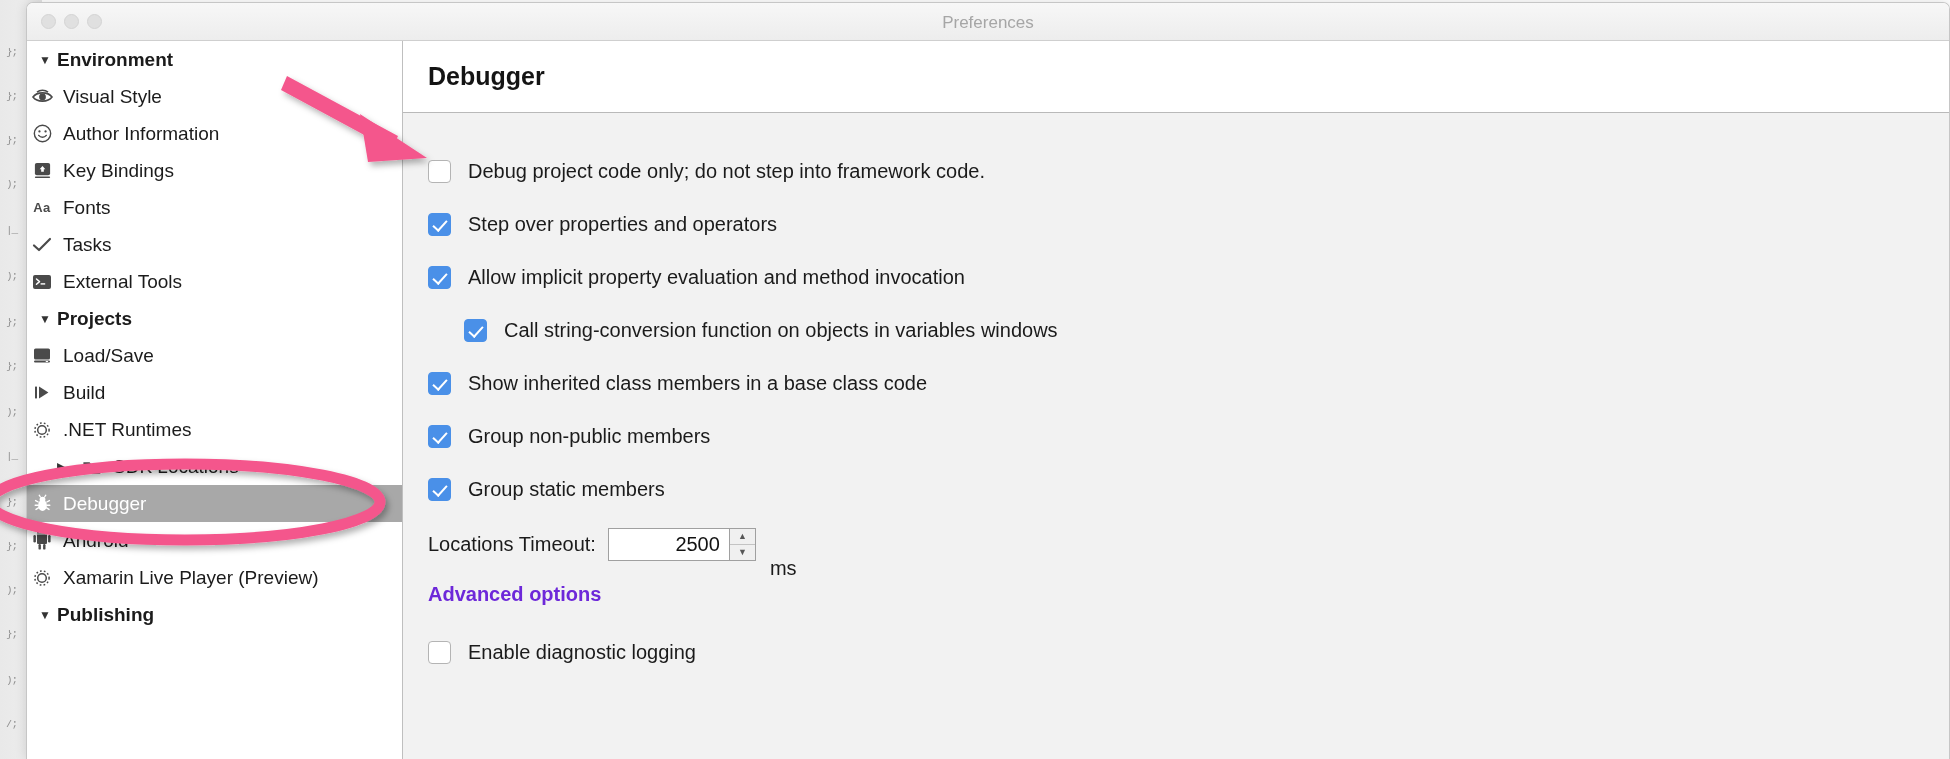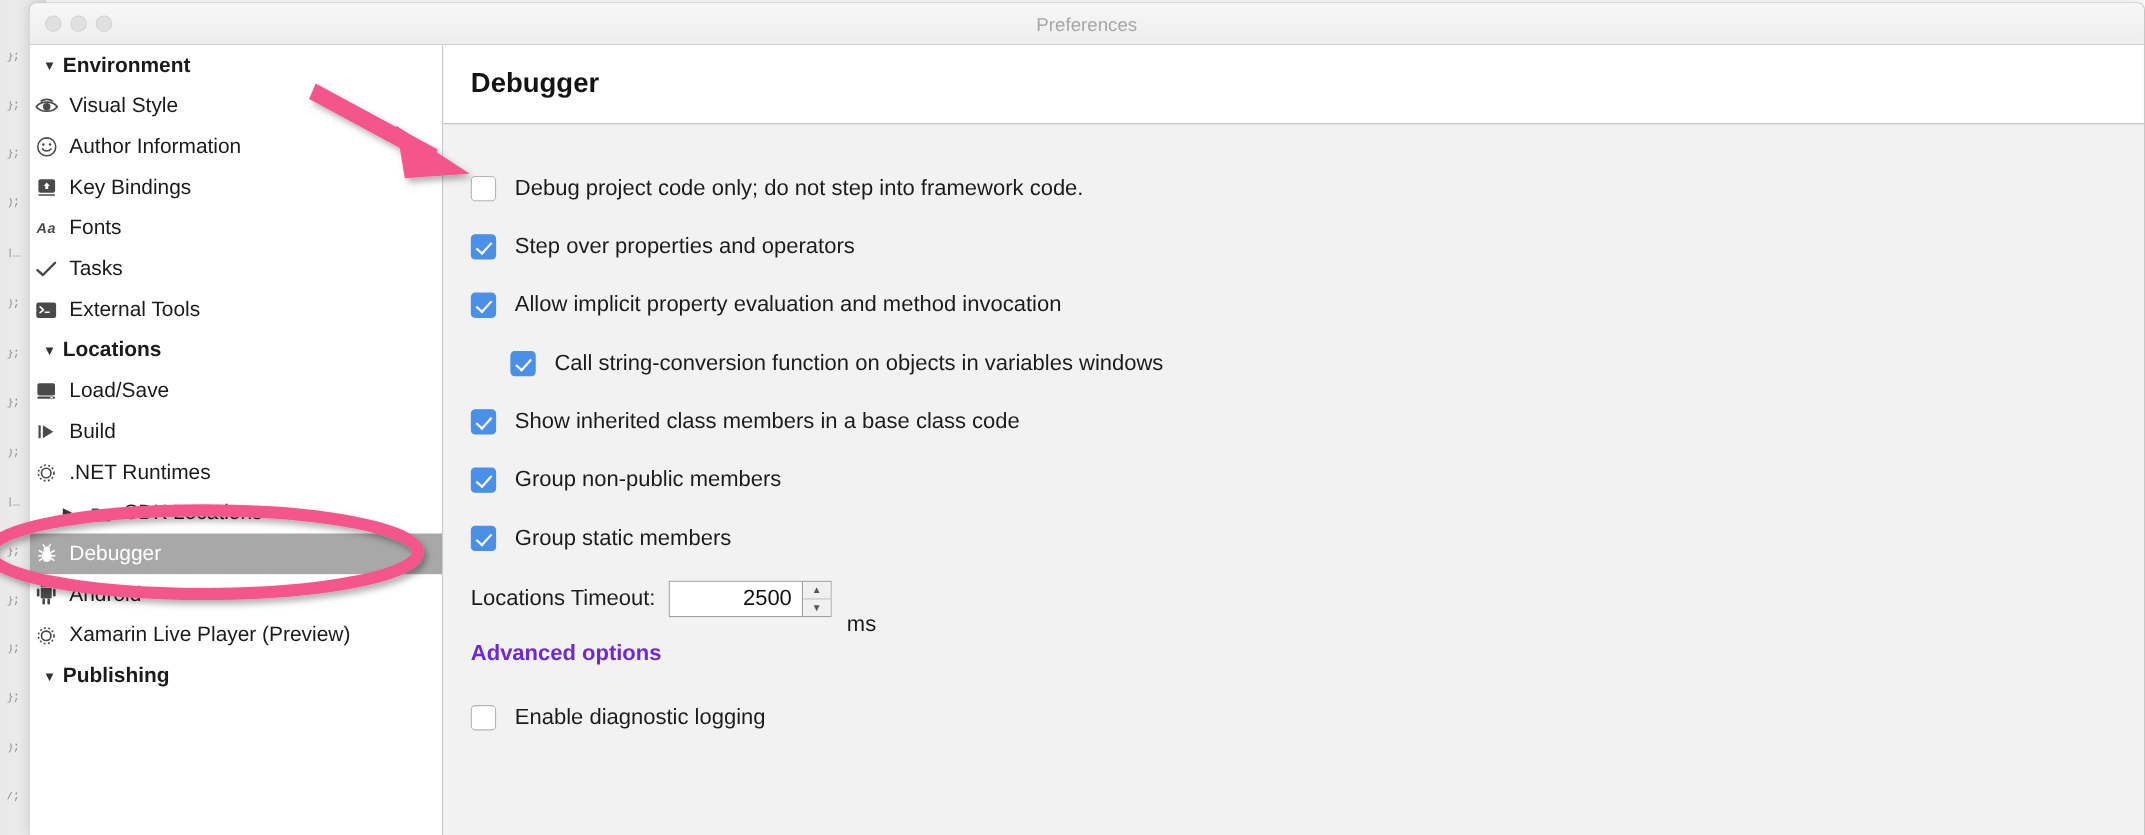--- a/index.html
+++ b/index.html
@@ -155,21 +155,20 @@
     background: #a8a8a8;
     color: #ffffff;
   }
   .sb-item.selected .ico { color: #ffffff; }
 
   .aa {
     font-size: 13px;
     font-weight: bold;
     color: #6d6d6d;
     letter-spacing: .5px;
-    font-style: italic;
   }
 
   
   #main {
     flex: 1;
     background: #f2f2f2;
     position: relative;
     overflow: hidden;
   }
   #main-header {
@@ -393,21 +392,21 @@
                 <rect x="1" y="1" width="18" height="14" rx="2" fill="#4a4a4a"></rect>
                 <path d="M4.5 5 L7.5 7.6 L4.5 10.2" fill="none" stroke="#ffffff" stroke-width="1.5" stroke-linecap="round" stroke-linejoin="round"></path>
                 <rect x="8.6" y="9.2" width="4.6" height="1.4" fill="#ffffff"></rect>
               </svg>
           </span>
           <span class="lbl">External Tools</span>
         </div>
 
         <div class="sb-group">
           <span class="tri">▼</span>
-          <span>Locations</span>
+          <span>Projects</span>
         </div>
 
         <div class="sb-item">
           <span class="ico">
             <svg width="20" height="17" viewBox="0 0 20 17">
                 <rect x="2" y="1.5" width="16" height="11" rx="1.6" fill="#4a4a4a"></rect>
                 <rect x="2" y="13.4" width="16" height="2.2" rx="1.1" fill="#4a4a4a"></rect>
                 <rect x="13.6" y="14" width="2.6" height="1" rx="0.5" fill="#ffffff"></rect>
               </svg>
           </span>

